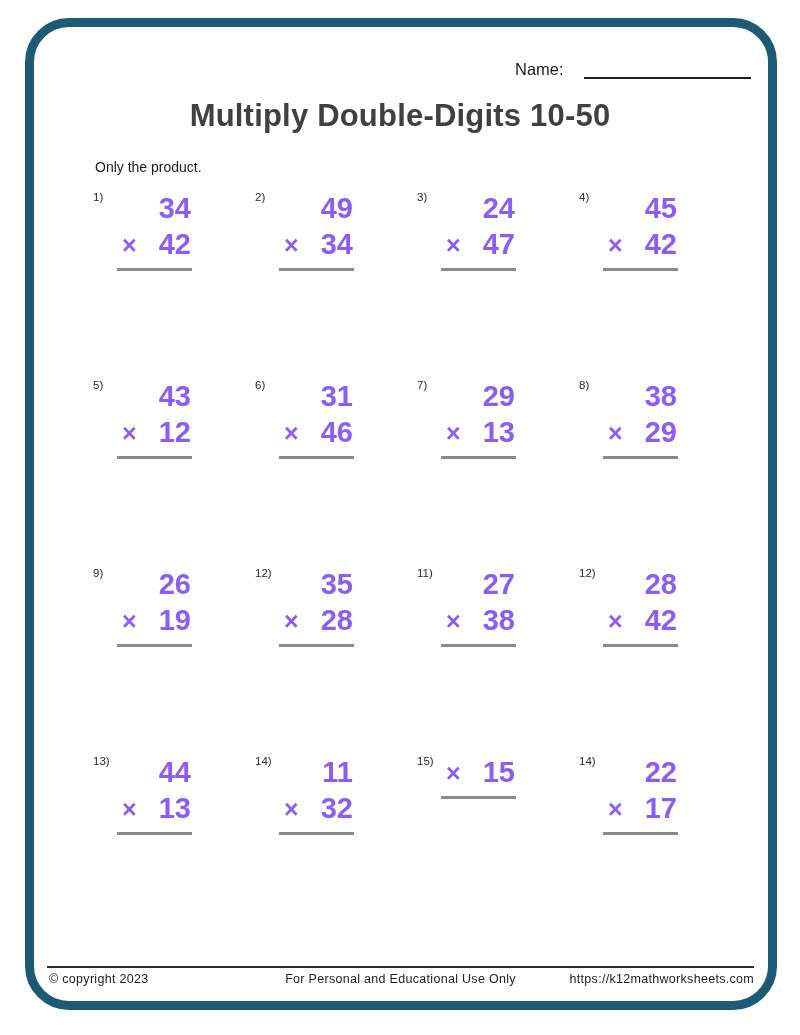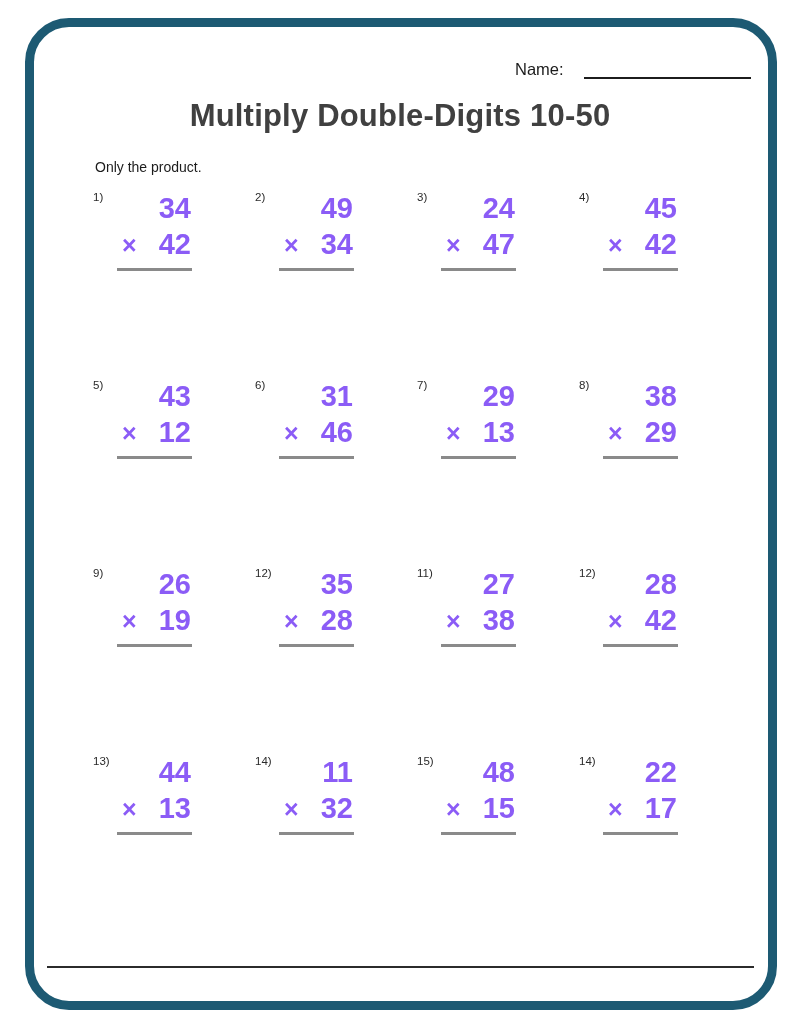--- a/index.html
+++ b/index.html
@@ -314,21 +314,20 @@
           <span class="times">×</span>
           <span>32</span>
         </div>
         <div class="answer-line"></div>
       </div>
     </div>
 
     <div class="problem">
       <span class="pnum">15)</span>
       <div class="work">
-        <div class="top-num">48</div>
         <div class="bottom-row">
           <span class="times">×</span>
           <span>15</span>
         </div>
         <div class="answer-line"></div>
       </div>
     </div>
 
     <div class="problem">
       <span class="pnum">14)</span>
@@ -338,13 +337,18 @@
           <span class="times">×</span>
           <span>17</span>
         </div>
         <div class="answer-line"></div>
       </div>
     </div>
 
   </div>
 
   <div class="footer-rule"></div>
+  <div class="footer-text">
+    <span class="left">© copyright 2023</span>
+    <span class="mid">For Personal and Educational Use Only</span>
+    <span class="right">https://k12mathworksheets.com</span>
+  </div>
 </div>
 
 </body></html>

